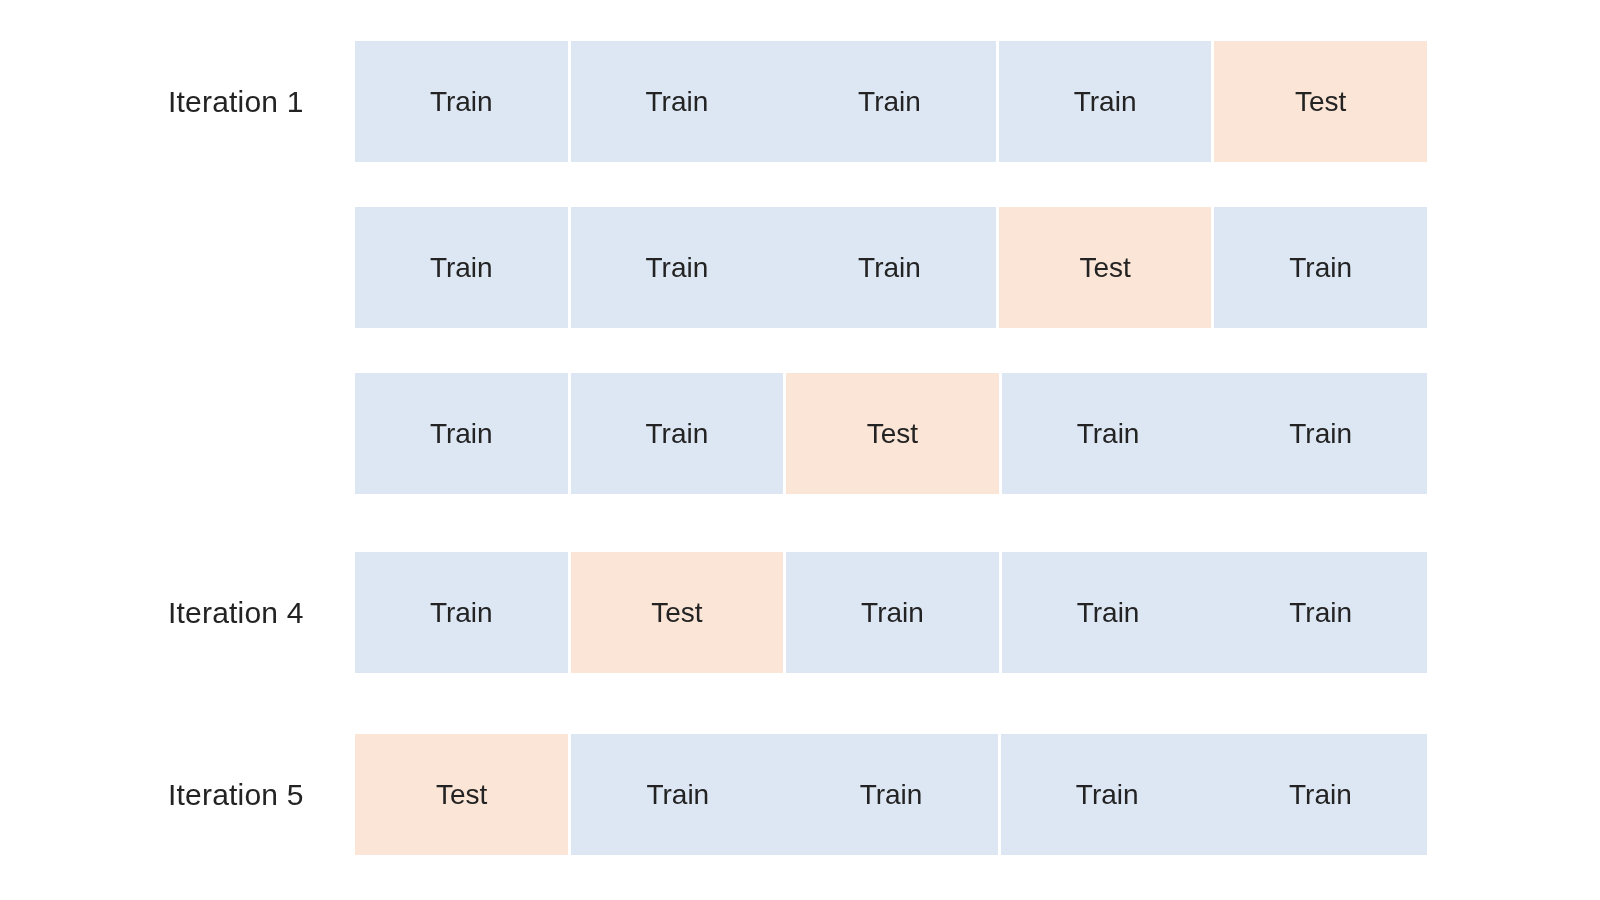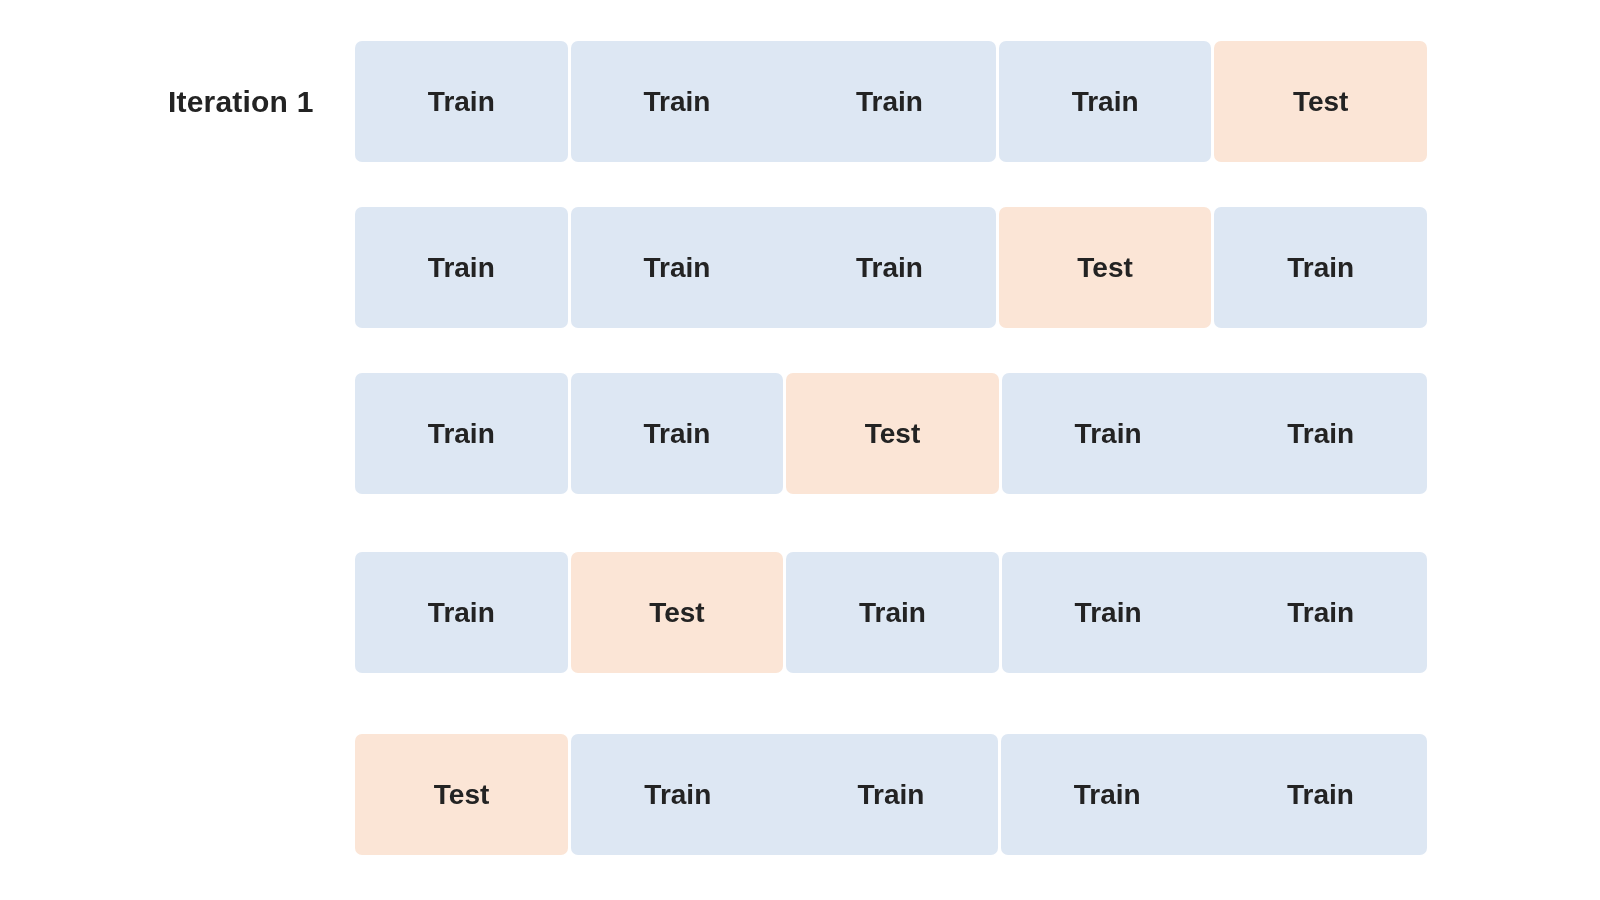--- a/index.html
+++ b/index.html
@@ -14,21 +14,20 @@
     background: #ffffff;
     overflow: hidden;
     font-family: "Liberation Sans", sans-serif;
     color: var(--label-text, #232323);
   }
   .cv-row {
     position: absolute;
     left: 0;
     width: 1600px;
     height: 121px;
-    font-weight: bold;
   }
   
   .cv-row:nth-of-type(1) { top: 41px;  }
   .cv-row:nth-of-type(2) { top: 207px; }
   .cv-row:nth-of-type(3) { top: 373px; }
   .cv-row:nth-of-type(4) { top: 552px; }
   .cv-row:nth-of-type(5) { top: 734px; }
 
   .row-label {
     position: absolute;
@@ -50,21 +49,20 @@
     height: 100%;
     display: flex;
     gap: 3px;
   }
   .segment {
     flex-basis: 0;
     display: flex;
     align-items: center;
     justify-content: space-around;
     height: 100%;
-    border-radius: 7px;
   }
   .segment.train { background: var(--train-fill, #dde7f3); }
   .segment.test  { background: var(--test-fill,  #fbe5d6); text-align: right; }
   .fold-label {
     font-size: 28px;
     line-height: 1;
     white-space: nowrap;
   }
 </style>
 </head>
@@ -117,37 +115,39 @@
         <div class="segment test" style="flex-grow: 1;">
           <span class="fold-label">Test</span>
         </div>
         <div class="segment train" style="flex-grow: 2;">
           <span class="fold-label">Train</span>
           <span class="fold-label">Train</span>
         </div>
       </div>
     </div>
     <div class="cv-row">
+      <div class="row-label">Iteration 4</div>
       <div class="cells">
         <div class="segment train" style="flex-grow: 1;">
           <span class="fold-label">Train</span>
         </div>
         <div class="segment test" style="flex-grow: 1;">
           <span class="fold-label">Test</span>
         </div>
         <div class="segment train" style="flex-grow: 1;">
           <span class="fold-label">Train</span>
         </div>
         <div class="segment train" style="flex-grow: 2;">
           <span class="fold-label">Train</span>
           <span class="fold-label">Train</span>
         </div>
       </div>
     </div>
     <div class="cv-row">
+      <div class="row-label">Iteration 5</div>
       <div class="cells">
         <div class="segment test" style="flex-grow: 1;">
           <span class="fold-label">Test</span>
         </div>
         <div class="segment train" style="flex-grow: 2;">
           <span class="fold-label">Train</span>
           <span class="fold-label">Train</span>
         </div>
         <div class="segment train" style="flex-grow: 2;">
           <span class="fold-label">Train</span>

